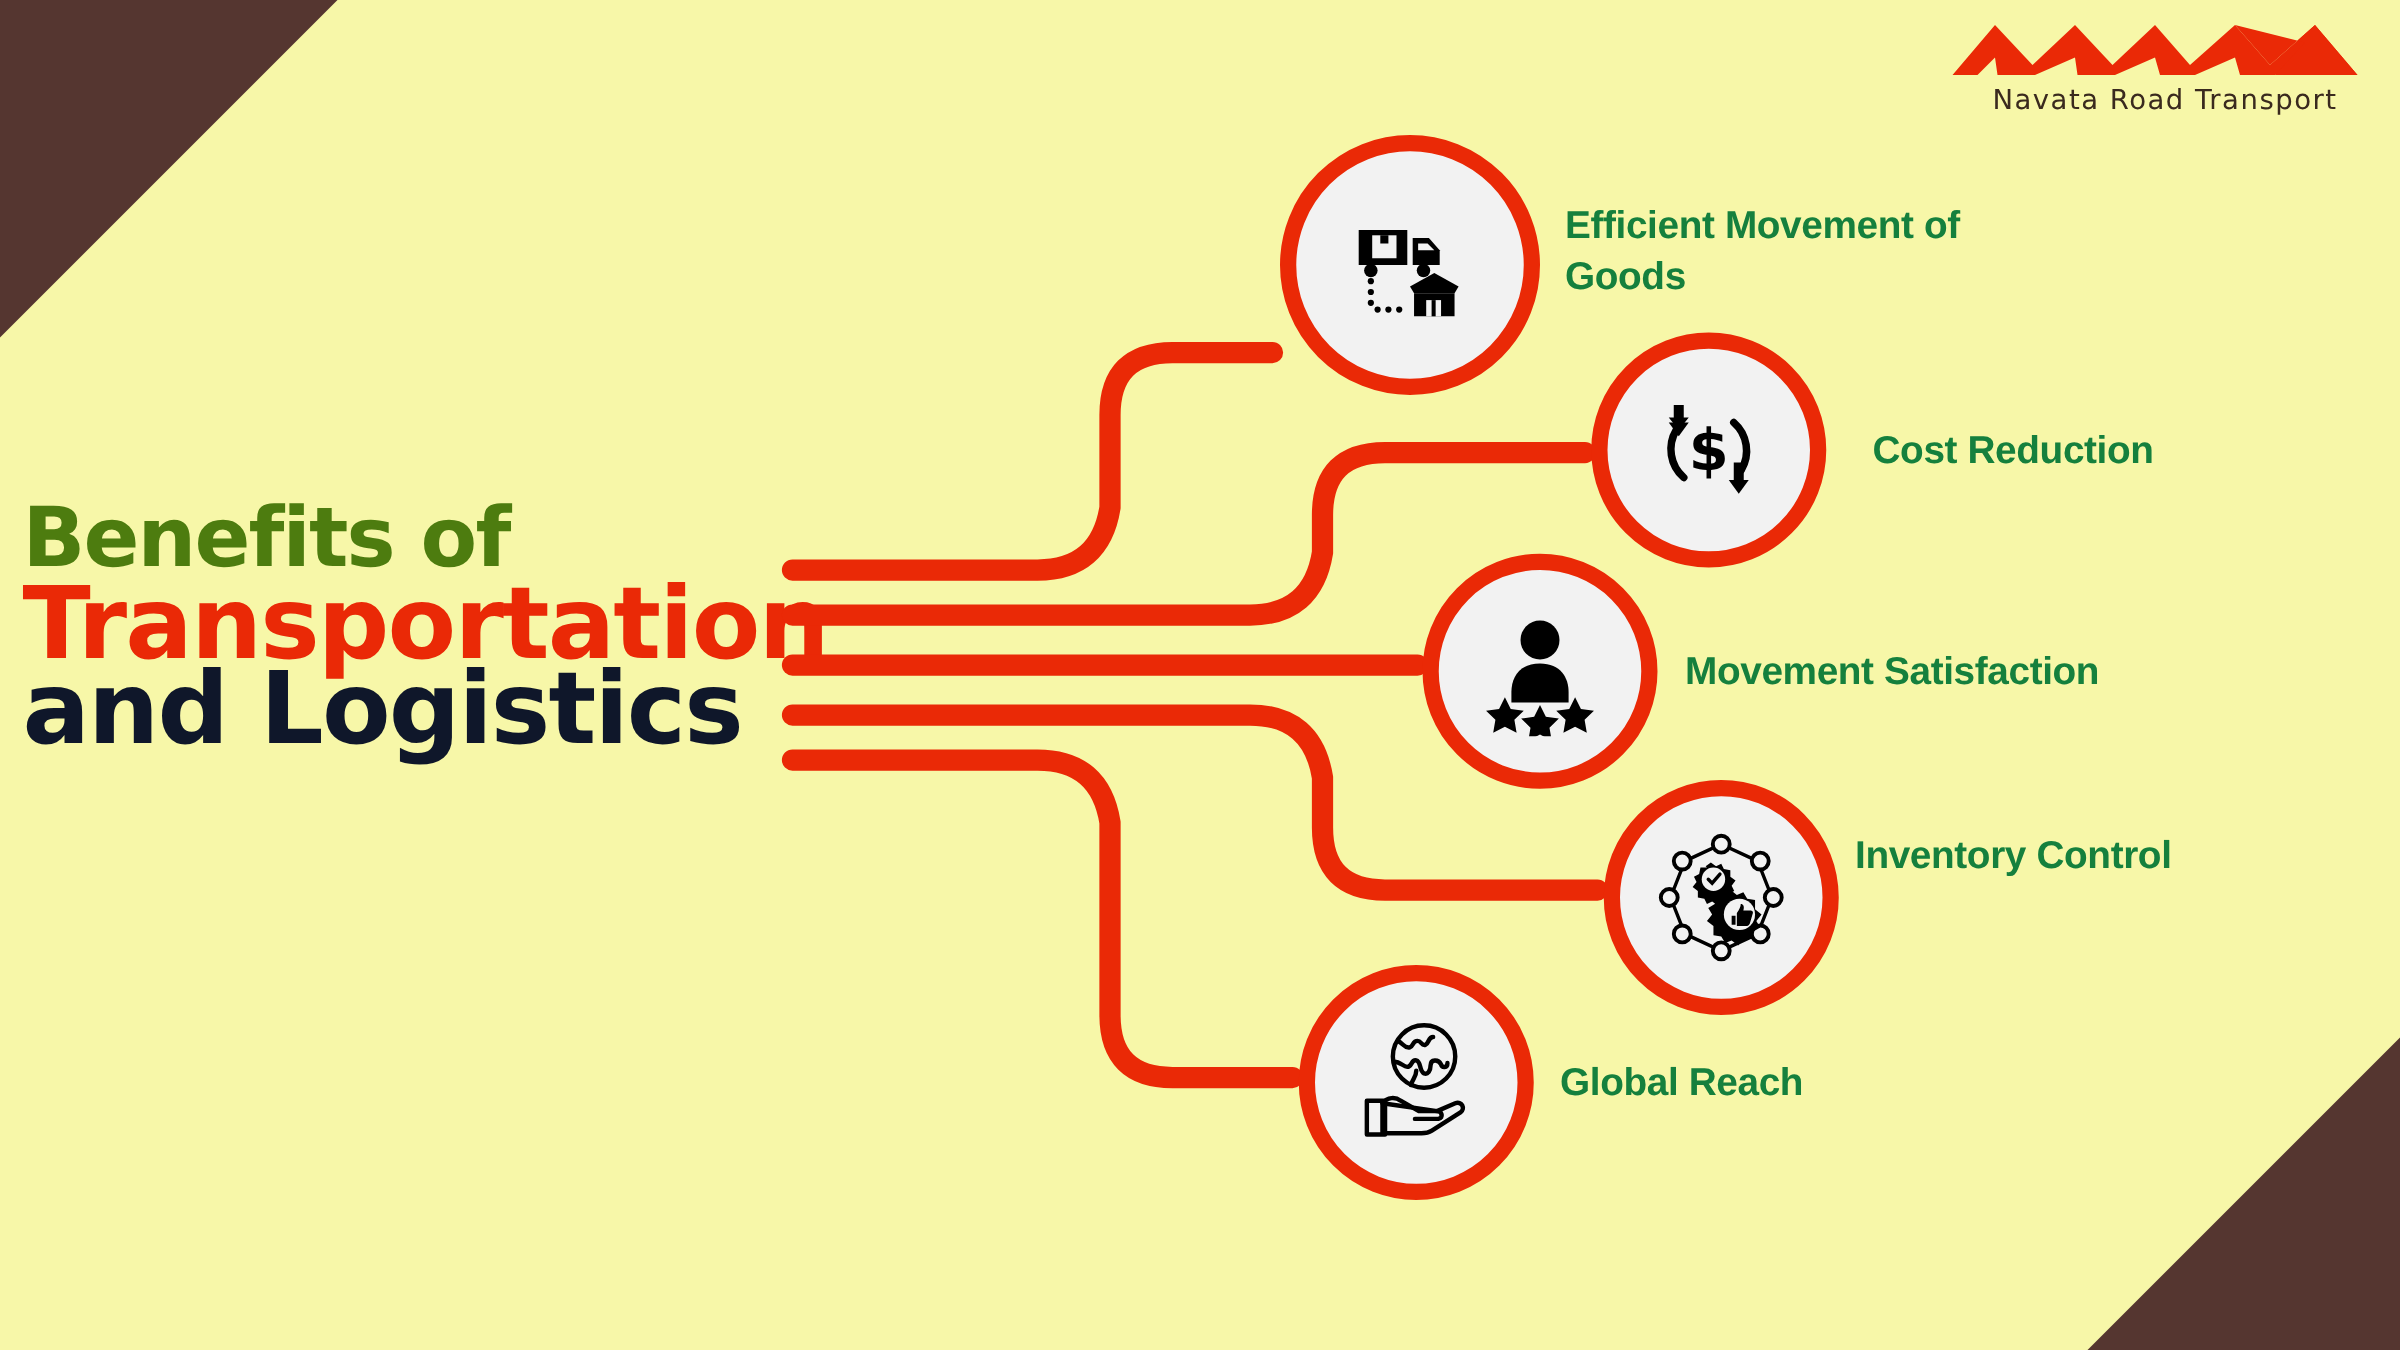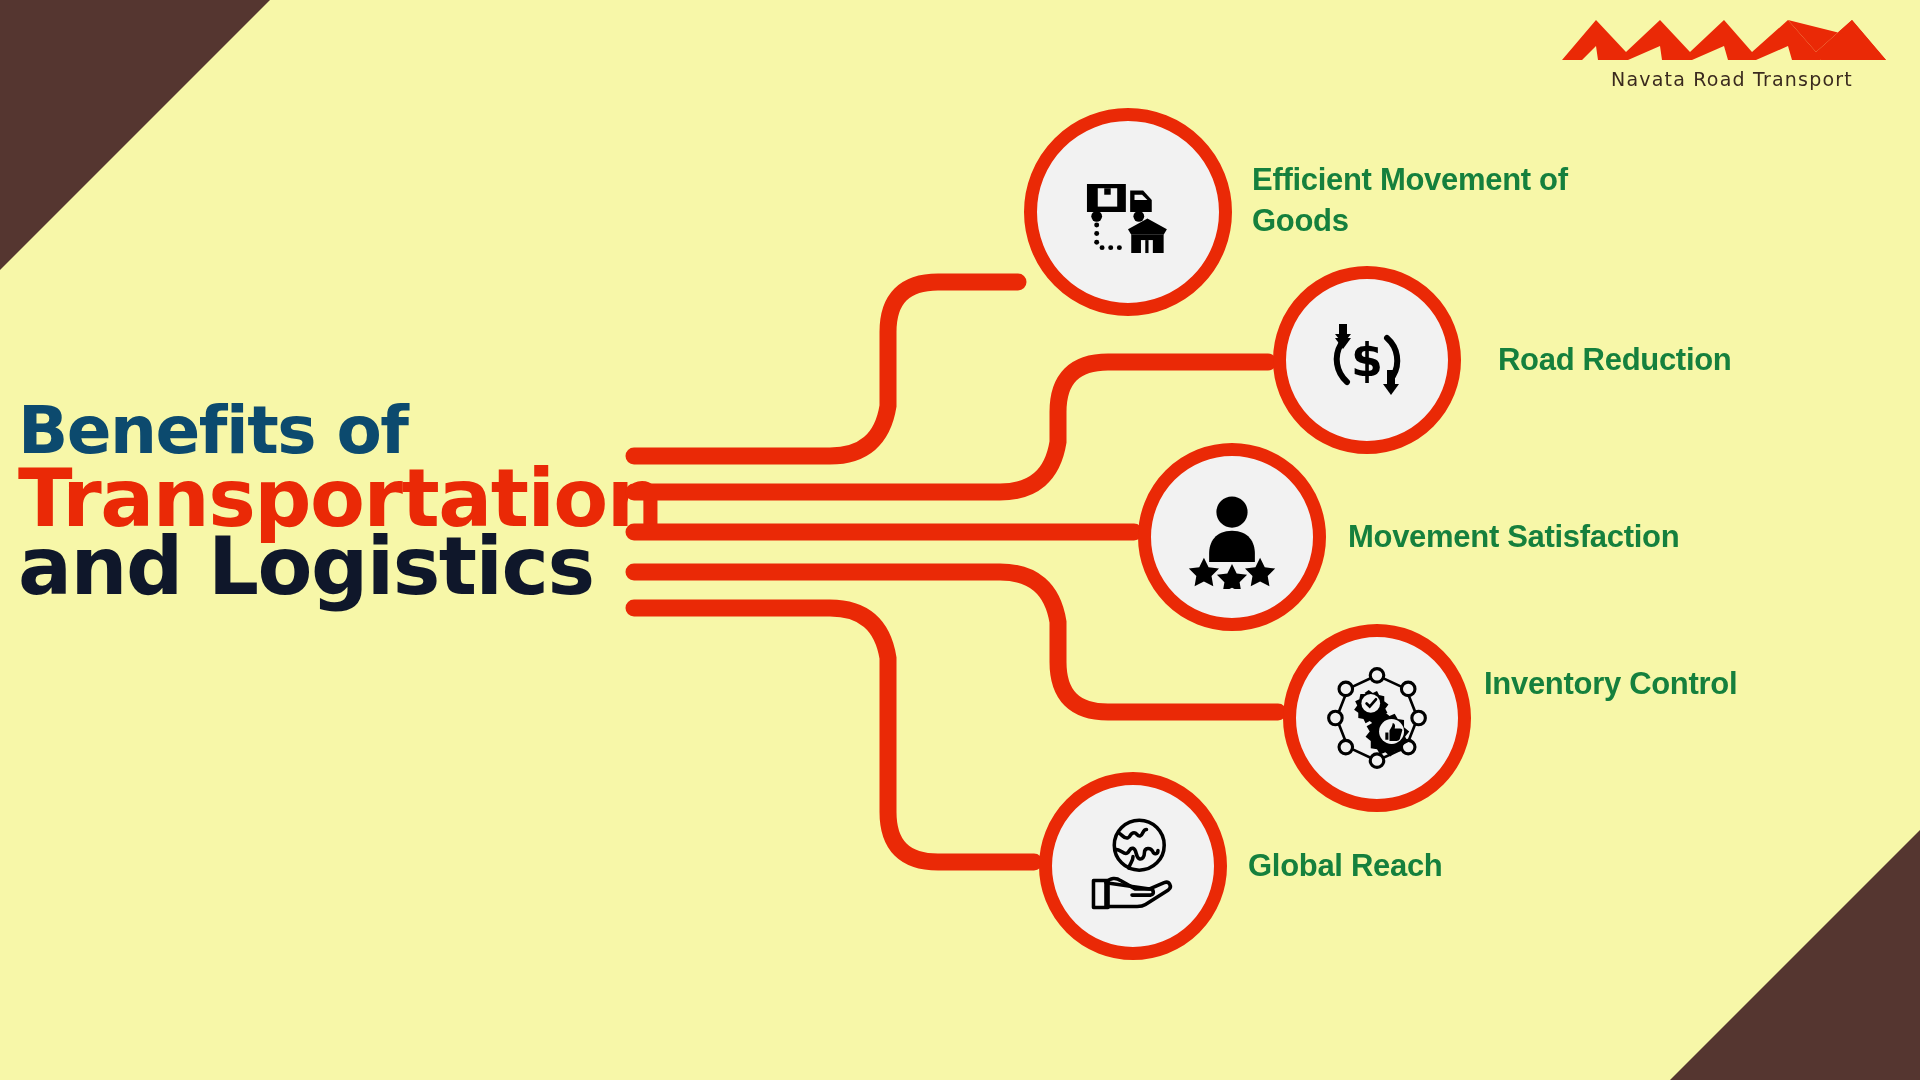--- a/index.html
+++ b/index.html
@@ -48,21 +48,21 @@
     text-align: center;
   }
   .logo-mark {
     display: block;
     width: 100%;
     height: 62px;
   }
   .logo-text {
     display: block;
     font-family: "DejaVu Sans", sans-serif;
-    font-size: 19px;
+    font-size: 22px;
     letter-spacing: 1.2px;
     color: #3a2a1e;
     margin-top: -2px;
     white-space: nowrap;
   }
 
   
   .headline {
     position: absolute;
     left: 18px;
@@ -71,21 +71,21 @@
   }
   .headline-line {
     display: block;
     font-family: "DejaVu Sans", sans-serif;
     font-weight: bold;
     letter-spacing: -1.5px;
   }
   .hl-1 {
     font-size: 66px;
     line-height: 0.99;
-    color: #0c4a6e;
+    color: #4d7c0f;
   }
   .hl-2 {
     font-size: 80px;
     line-height: 1.0;
     color: #ea2906;
     margin-top: -4px;
   }
   .hl-3 {
     font-size: 80px;
     line-height: 1.0;
@@ -208,21 +208,21 @@
         <path d="M22 14 h8 v16 h-8 z"></path>
         <path d="M18 28 h16 l-8 11 z"></path>
         <path d="M70 60 h8 v16 h-8 z"></path>
         <path d="M66 74 h16 l-8 11 z"></path>
       </g>
       <text x="50" y="66" text-anchor="middle" font-family="DejaVu Sans, sans-serif" font-size="46" font-weight="bold" fill="#000">$</text>
     </svg>
           </span>
         </div>
       </div>
-      <div class="node-label" style="position: absolute; left: 1498px; top: 340px;">Road Reduction</div>
+      <div class="node-label" style="position: absolute; left: 1498px; top: 340px;">Cost Reduction</div>
       <div class="node" style="left: 1138px; top: 443px;">
         <div class="node-circle" style="width: 188px; height: 188px; border: 13px solid rgb(234, 41, 6); background: rgb(242, 242, 242);">
           <span>
     <svg class="icon-svg" width="104" height="104" viewBox="0 0 100 100">
       <g fill="#000">
         <circle cx="50" cy="26" r="15"></circle>
         <path d="M50 44 c-16 0 -22 11 -22 22 v8 h44 v-8 c0 -11 -6 -22 -22 -22 z"></path>
         <path d="M23 70 l4.5 9 l10 1.4 l-7.2 7 l1.7 10 l-9 -4.7 l-9 4.7 l1.7 -10 l-7.2 -7 l10 -1.4 z"></path>
         <path d="M50 76 l4.5 9 l10 1.4 l-7.2 7 l1.7 10 l-9 -4.7 l-9 4.7 l1.7 -10 l-7.2 -7 l10 -1.4 z"></path>
         <path d="M77 70 l4.5 9 l10 1.4 l-7.2 7 l1.7 10 l-9 -4.7 l-9 4.7 l1.7 -10 l-7.2 -7 l10 -1.4 z"></path>

